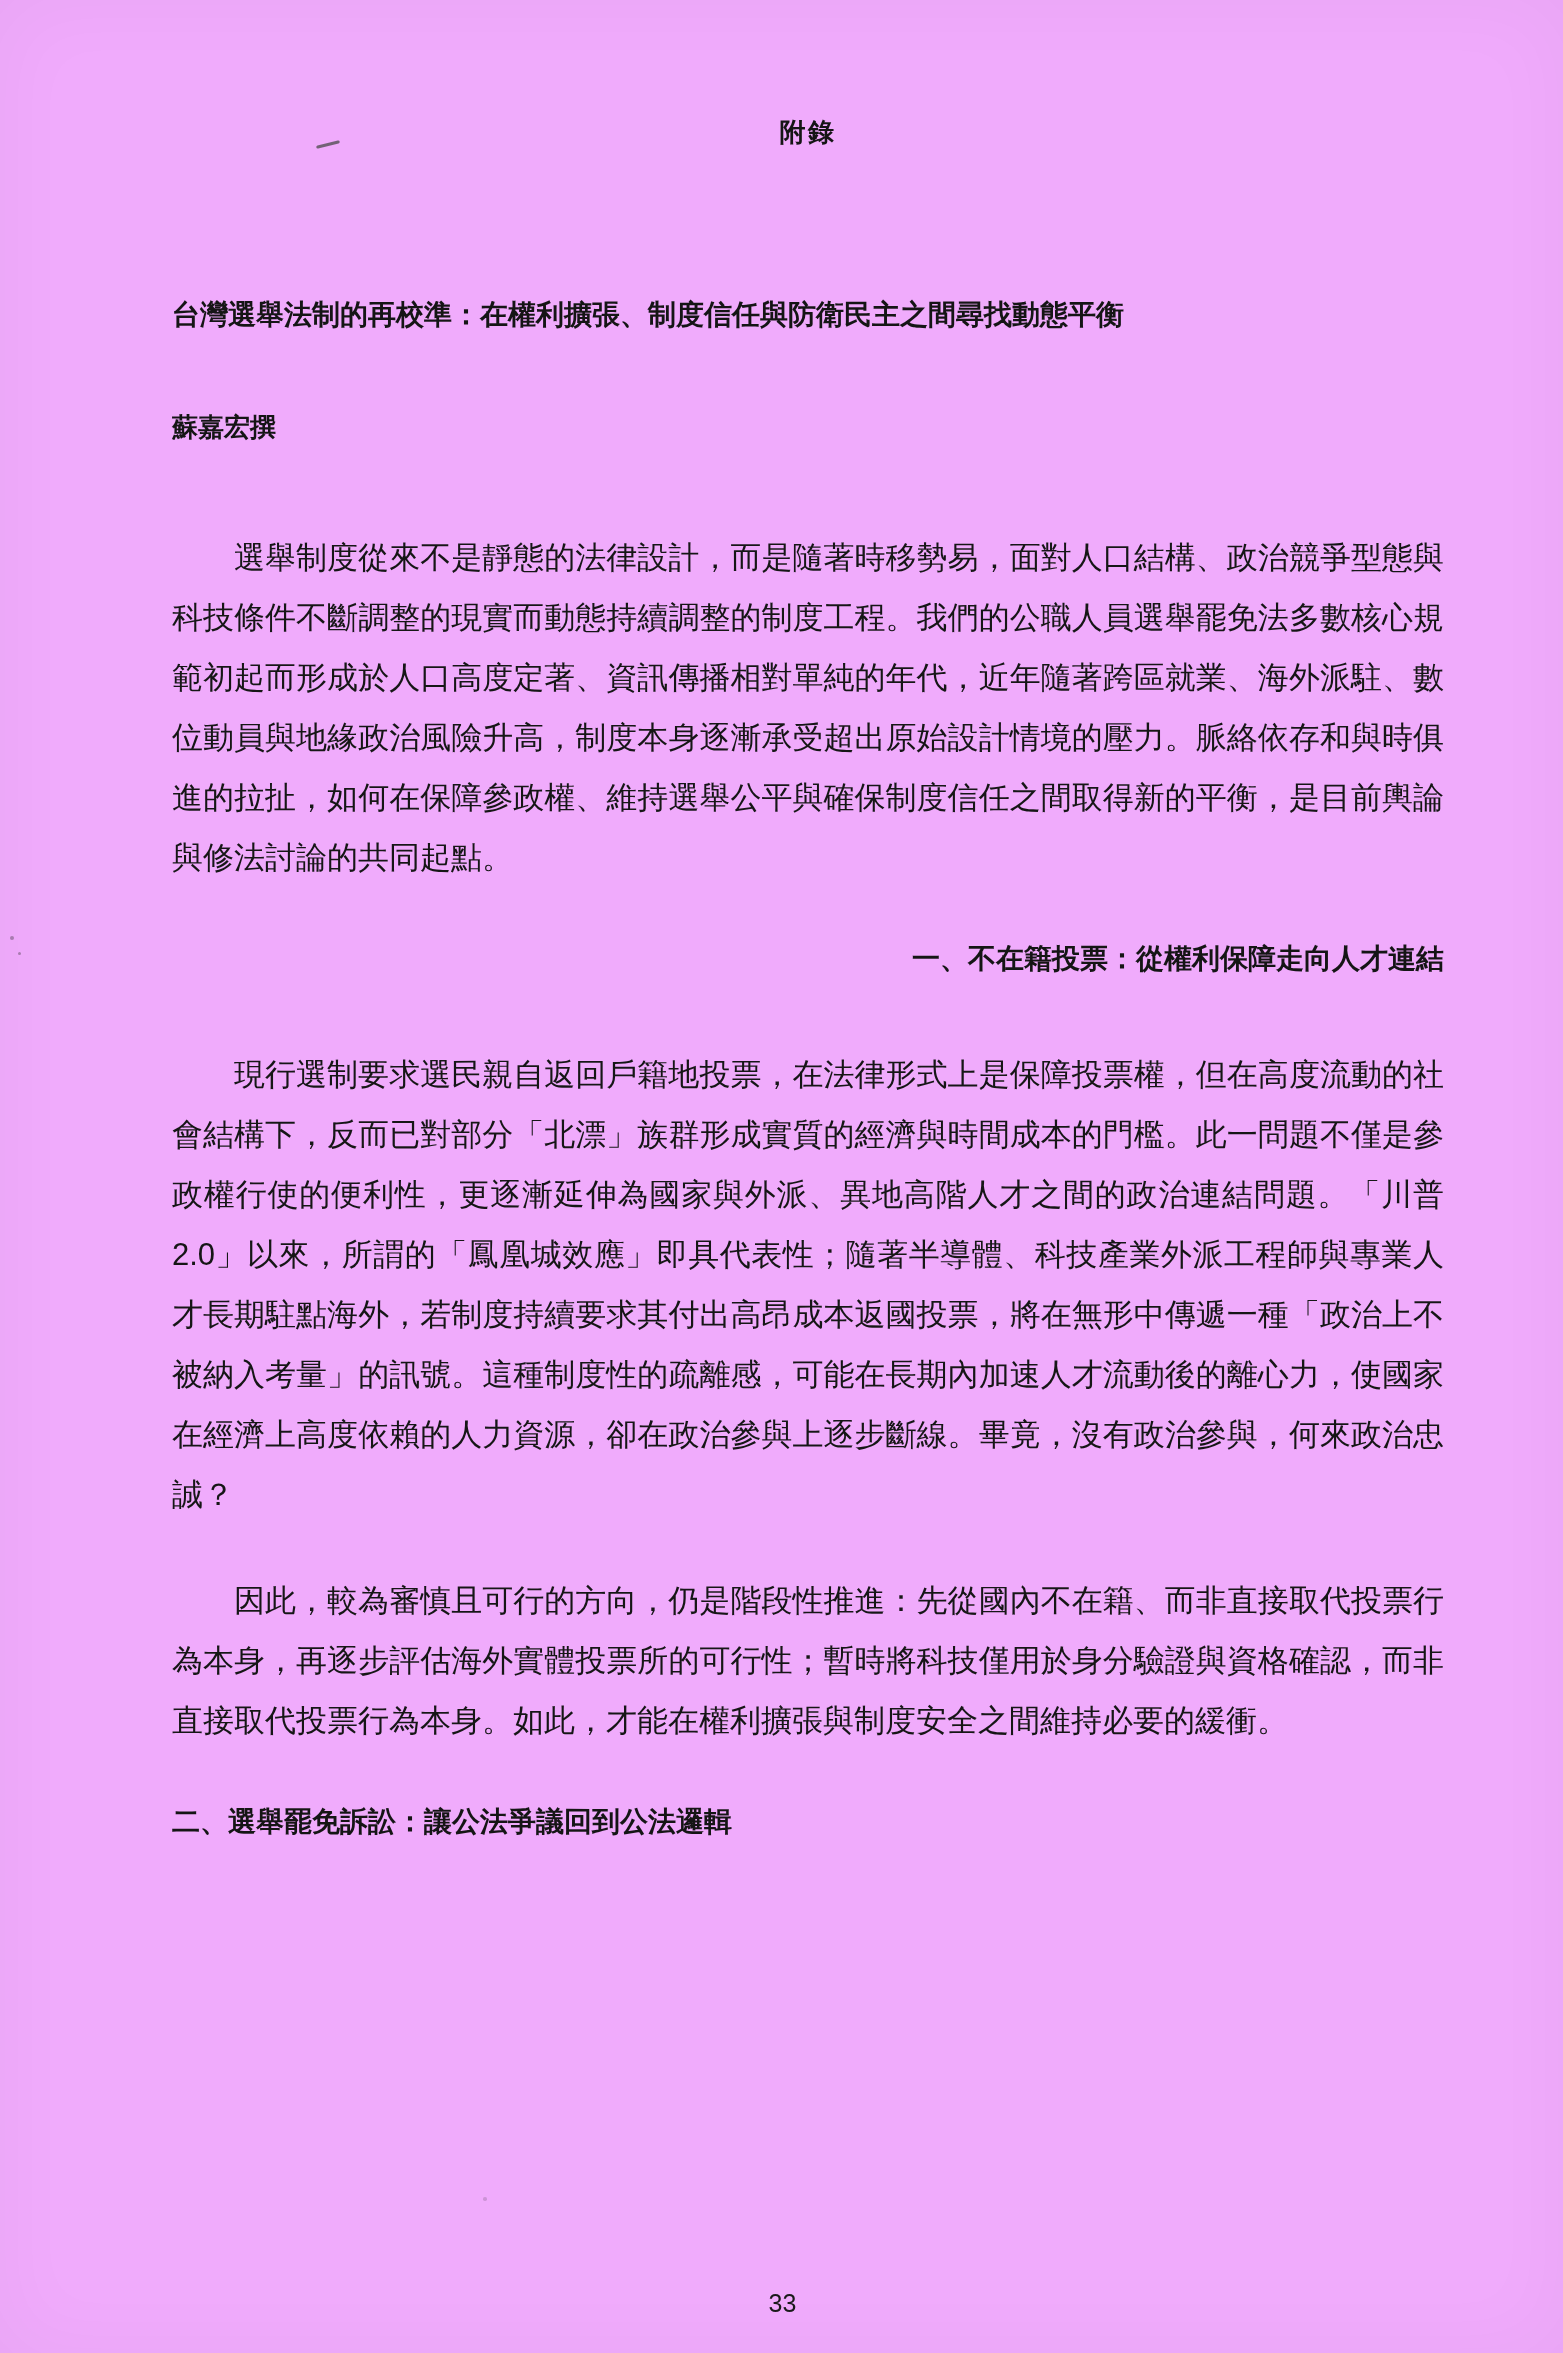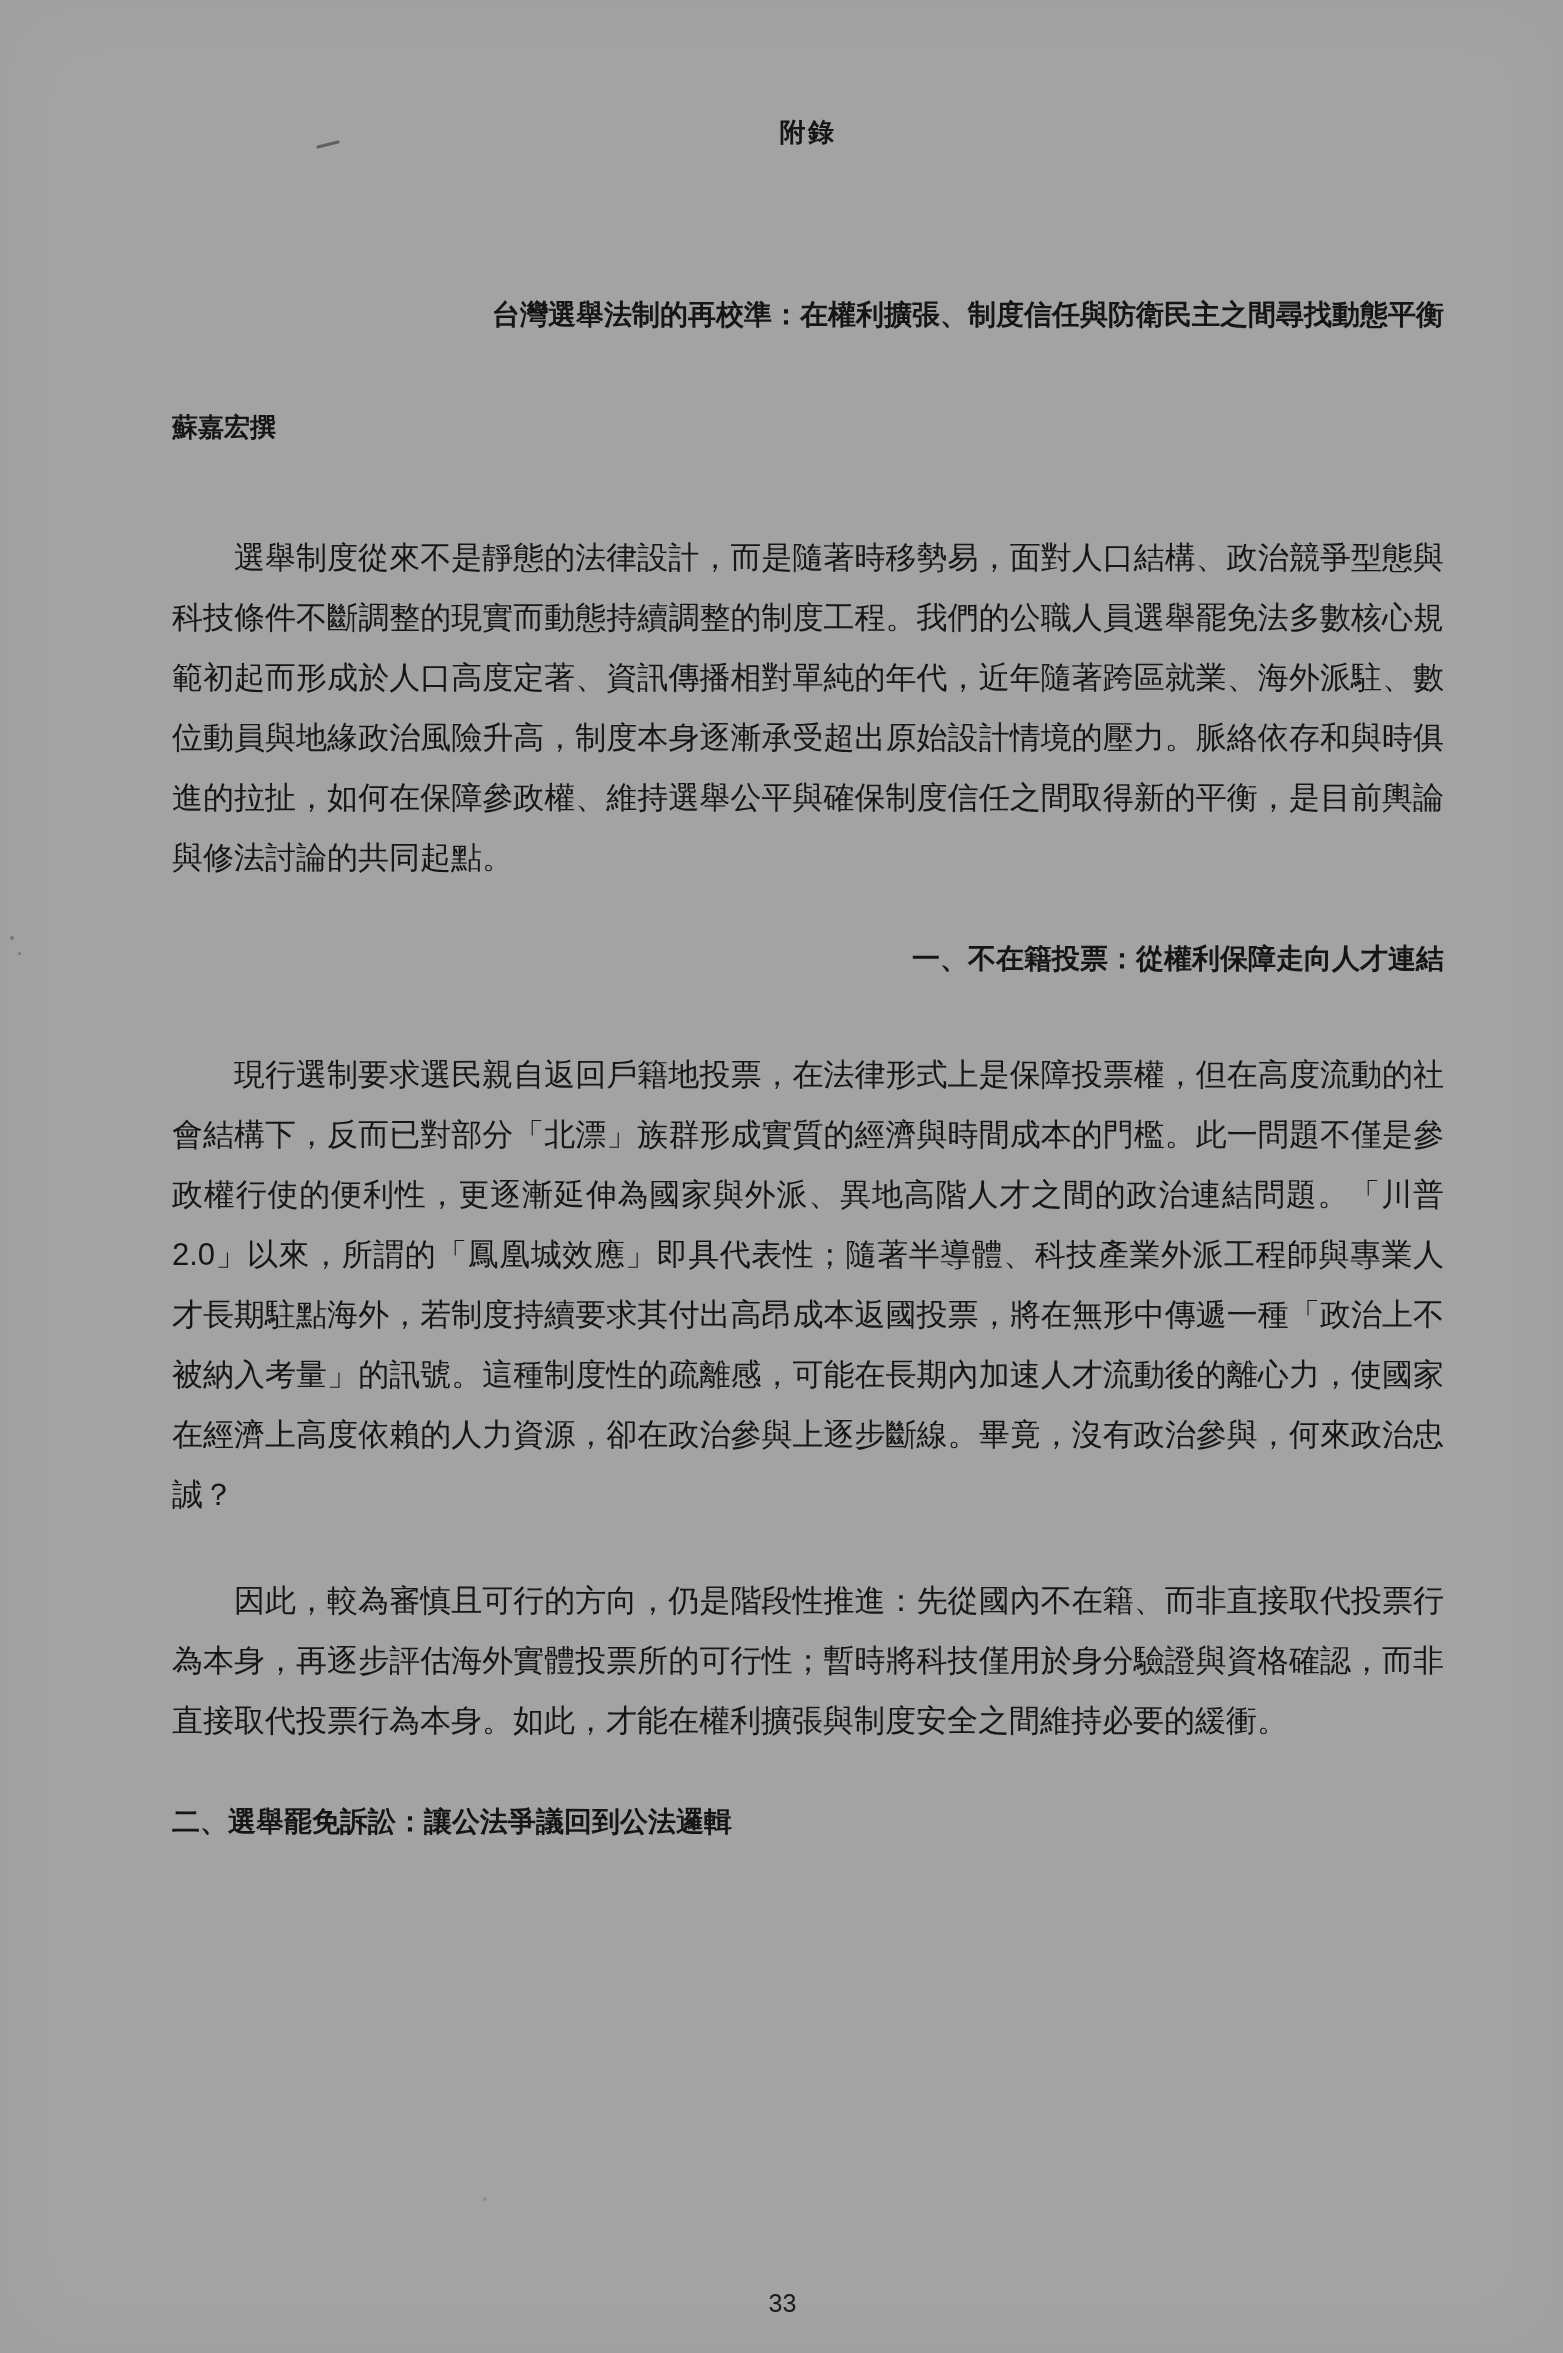--- a/index.html
+++ b/index.html
@@ -8,41 +8,41 @@
   html, body {
     width: 1563px;
     background: #e9e8e4;
     font-family: "Liberation Sans", sans-serif;
   }
 
   .sheet {
     position: relative;
     width: 1563px;
     height: 2354px;
-    background: #a3a3a3;
+    background: #f0abfc;
     color: #151515;
     overflow: hidden;
     box-shadow: inset 0 0 84px rgba(0,0,0,0.035);
   }
 
   .content {
     padding: 115px 119px 0 172px;
   }
 
   .appendix-label {
     text-align: center;
     font-size: 26px;
     font-weight: 700;
     letter-spacing: 2.4px;
     line-height: 34px;
   }
 
   .doc-title {
     margin-top: 147px;
-    text-align: right;
+    text-align: left;
     font-size: 28px;
     font-weight: 700;
     line-height: 37px;
   }
 
   .byline {
     margin-top: 77px;
     font-size: 26px;
     font-weight: 700;
     line-height: 34px;

